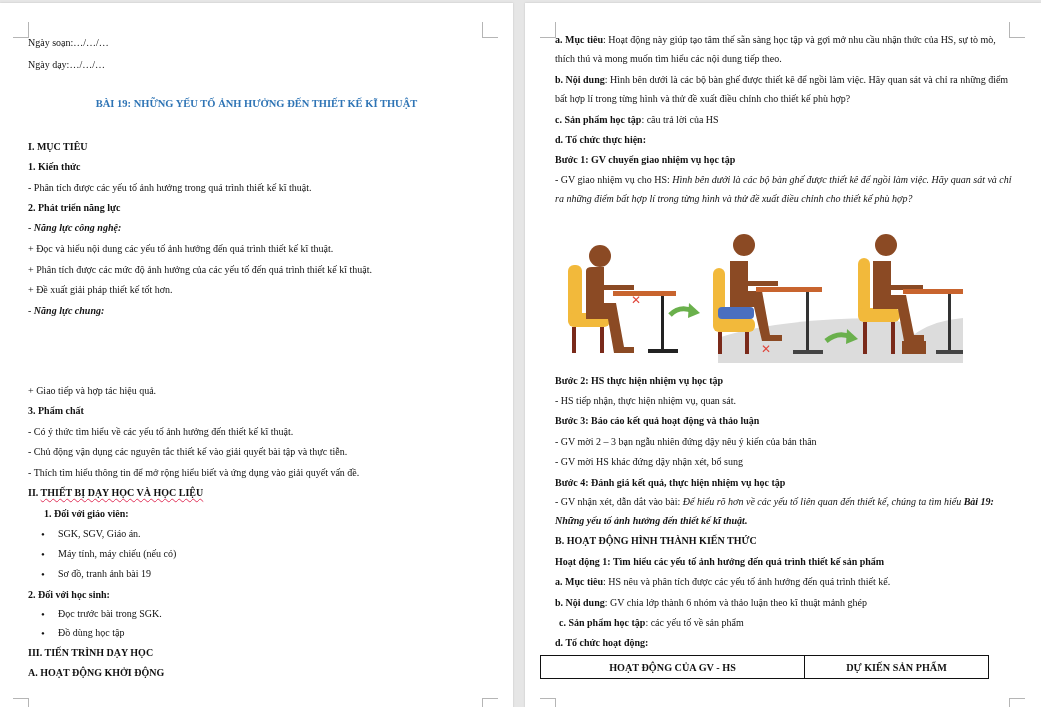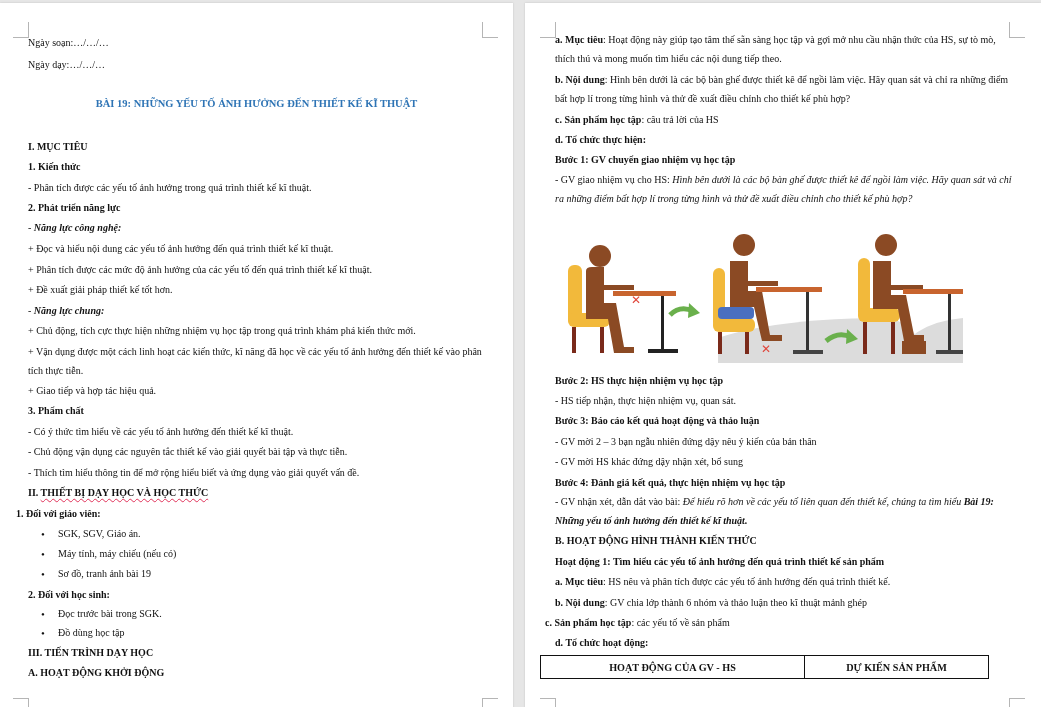--- a/index.html
+++ b/index.html
@@ -58,30 +58,28 @@
 
   <div class="line b" style="left:28px;top:137px;">I. MỤC TIÊU</div>
   <div class="line b" style="left:28px;top:157px;">1. Kiến thức</div>
   <div class="line" style="left:28px;top:178px;">- Phân tích được các yếu tố ảnh hưởng trong quá trình thiết kế kĩ thuật.</div>
   <div class="line b" style="left:28px;top:198px;">2. Phát triển năng lực</div>
   <div class="line" style="left:28px;top:218px;"><span>- </span><span class="b i">Năng lực công nghệ:</span></div>
   <div class="line" style="left:28px;top:239px;">+ Đọc và hiểu nội dung các yếu tố ảnh hưởng đến quá trình thiết kế kĩ thuật.</div>
   <div class="line" style="left:28px;top:260px;">+ Phân tích được các mức độ ảnh hưởng của các yếu tố đến quá trình thiết kế kĩ thuật.</div>
   <div class="line" style="left:28px;top:280px;">+ Đề xuất giải pháp thiết kế tốt hơn.</div>
   <div class="line" style="left:28px;top:301px;"><span>- </span><span class="b i">Năng lực chung:</span></div>
-  <div class="line" style="left:28px;top:321px;">+ Chủ động, tích cực thực hiện những nhiệm vụ học tập trong quá trình khám phá kiến thức mới.</div>
-  <div class="line wrap" style="left:28px;top:339px;width:460px;">+ Vận dụng được một cách linh hoạt các kiến thức, kĩ năng đã học về các yếu tố ảnh hưởng đến thiết kế vào phân tích thực tiễn.</div>
   <div class="line" style="left:28px;top:381px;">+ Giao tiếp và hợp tác hiệu quả.</div>
   <div class="line b" style="left:28px;top:401px;">3. Phẩm chất</div>
   <div class="line" style="left:28px;top:422px;">- Có ý thức tìm hiểu về các yếu tố ảnh hưởng đến thiết kế kĩ thuật.</div>
   <div class="line" style="left:28px;top:442px;text-align:right;">- Chủ động vận dụng các nguyên tắc thiết kế vào giải quyết bài tập và thực tiễn.</div>
   <div class="line" style="left:28px;top:463px;">- Thích tìm hiểu thông tin để mở rộng hiểu biết và ứng dụng vào giải quyết vấn đề.</div>
 
-  <div class="line b" style="left:28px;top:483px;"><span>II. </span><span class="spell">THIẾT BỊ DẠY HỌC VÀ HỌC THỨC</span></div>
-  <div class="line b" style="left:16px;top:504px;">1. Đối với giáo viên:</div>
+  <div class="line b" style="left:28px;top:483px;"><span>II. </span><span class="spell">THIẾT BỊ DẠY HỌC VÀ HỌC LIỆU</span></div>
+  <div class="line b" style="left:44px;top:504px;">1. Đối với giáo viên:</div>
   <div class="line bullet" style="left:58px;top:524px;">SGK, SGV, Giáo án.</div>
   <div class="line bullet" style="left:58px;top:544px;">Máy tính, máy chiếu (nếu có)</div>
   <div class="line bullet" style="left:58px;top:564px;">Sơ đồ, tranh ảnh bài 19</div>
   <div class="line b" style="left:28px;top:585px;">2. Đối với học sinh:</div>
   <div class="line bullet" style="left:58px;top:604px;">Đọc trước bài trong SGK.</div>
   <div class="line bullet" style="left:58px;top:623px;">Đồ dùng học tập</div>
   <div class="line b" style="left:28px;top:643px;">III. TIẾN TRÌNH DẠY HỌC</div>
   <div class="line b" style="left:28px;top:663px;">A. HOẠT ĐỘNG KHỞI ĐỘNG</div>
 </div>
 
@@ -158,21 +156,21 @@
   <div class="line" style="left:30px;top:391px;">- HS tiếp nhận, thực hiện nhiệm vụ, quan sát.</div>
   <div class="line b" style="left:30px;top:411px;">Bước 3: Báo cáo kết quả hoạt động và thảo luận</div>
   <div class="line" style="left:30px;top:432px;">- GV mời 2 – 3 bạn ngẫu nhiên đứng dậy nêu ý kiến của bản thân</div>
   <div class="line" style="left:30px;top:452px;">- GV mời HS khác đứng dậy nhận xét, bổ sung</div>
   <div class="line b" style="left:30px;top:473px;">Bước 4: Đánh giá kết quả, thực hiện nhiệm vụ học tập</div>
   <div class="line wrap" style="left:30px;top:489px;width:460px;"><span>- GV nhận xét, dẫn dắt vào bài: </span><span class="i">Để hiểu rõ hơn về các yếu tố liên quan đến thiết kế, chúng ta tìm hiểu </span><span class="b i">Bài 19: </span><span class="b i">Những yếu tố ảnh hưởng đến thiết kế kĩ thuật.</span></div>
   <div class="line b" style="left:30px;top:531px;">B. HOẠT ĐỘNG HÌNH THÀNH KIẾN THỨC</div>
   <div class="line b" style="left:30px;top:552px;">Hoạt động 1: Tìm hiểu các yếu tố ảnh hưởng đến quá trình thiết kế sản phẩm</div>
   <div class="line" style="left:30px;top:572px;"><span class="b">a. Mục tiêu</span><span>: HS nêu và phân tích được các yếu tố ảnh hưởng đến quá trình thiết kế.</span></div>
   <div class="line" style="left:30px;top:593px;"><span class="b">b. Nội dung</span><span>: GV chia lớp thành 6 nhóm và thảo luận theo kĩ thuật mảnh ghép</span></div>
-  <div class="line" style="left:20px;top:613px;"><span class="b">c. Sản phẩm học tập</span><span>: các yếu tố về sản phẩm</span></div>
+  <div class="line" style="left:34px;top:613px;"><span class="b">c. Sản phẩm học tập</span><span>: các yếu tố về sản phẩm</span></div>
   <div class="line b" style="left:30px;top:633px;">d. Tổ chức hoạt động:</div>
 
   <table class="act">
     <tbody>
         <tr>
       <td style="width:263px;">HOẠT ĐỘNG CỦA GV - HS</td>
       <td>DỰ KIẾN SẢN PHẨM</td>
     </tr>
   </tbody>
     </table>

